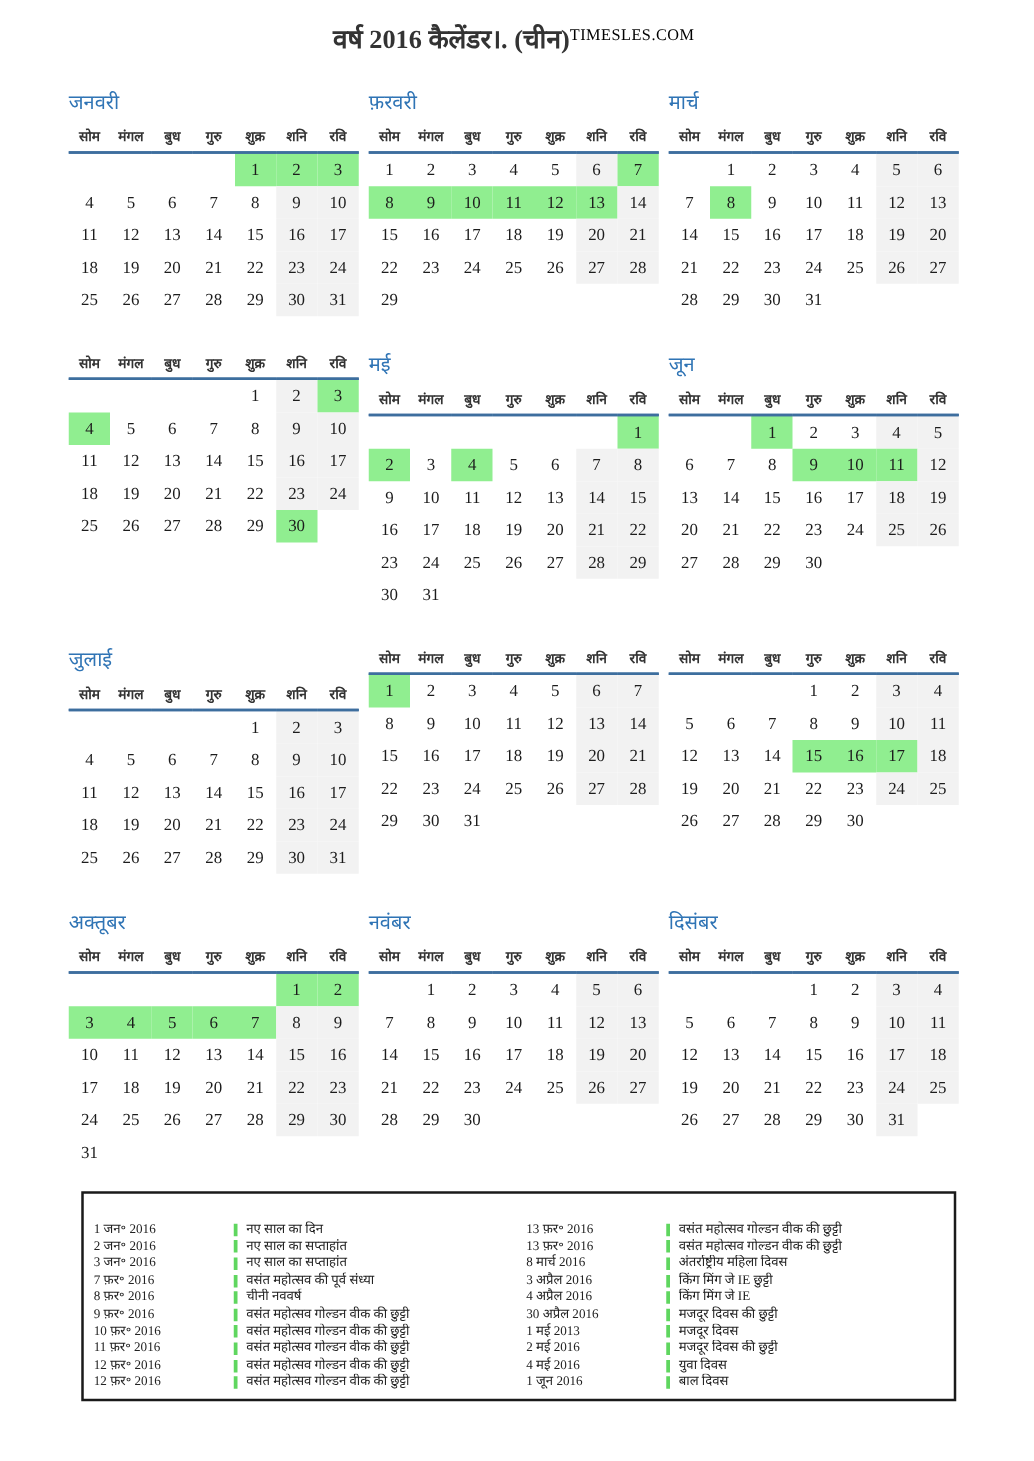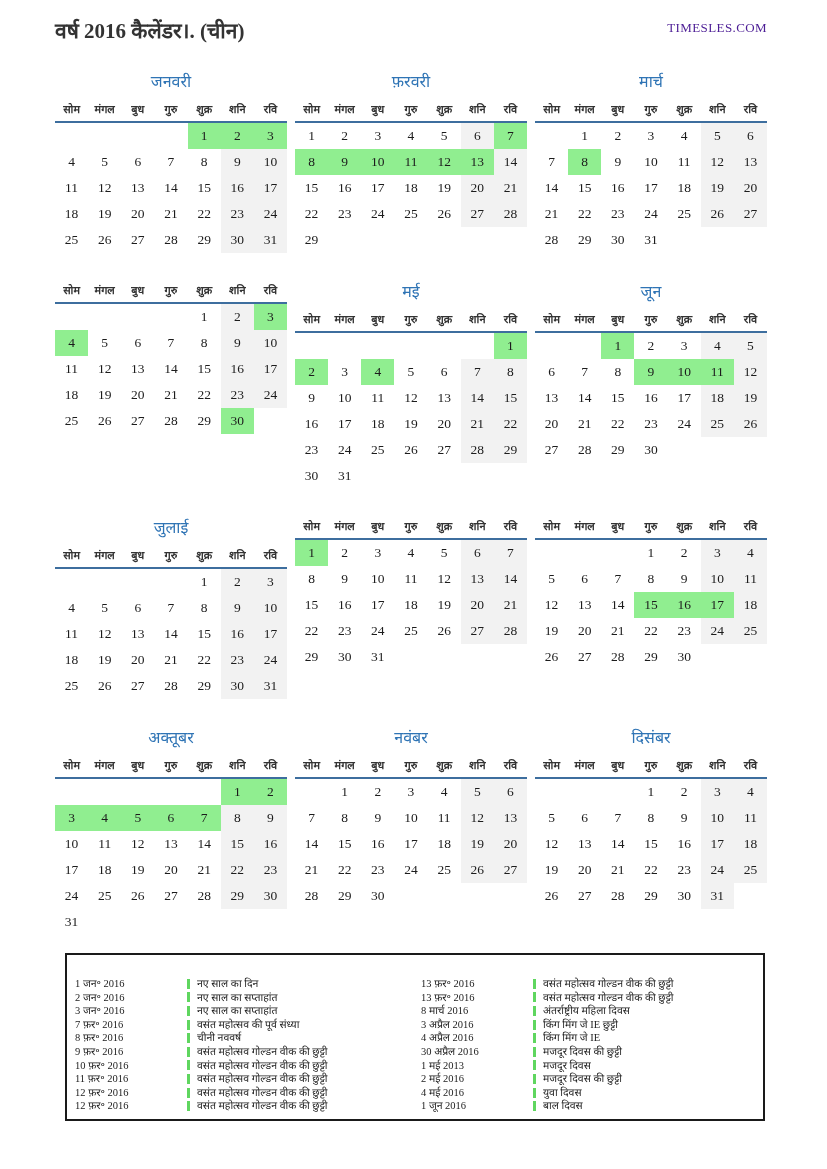--- a/index.html
+++ b/index.html
@@ -1,22 +1,22 @@
 <!DOCTYPE html>
 <html><head>
 <meta charset="utf-8">
 <style>
   html,body{margin:0;padding:0;background:#fff;}
   body{width:827px;height:1169px;font-family:"Liberation Serif","DejaVu Serif","DejaVu Sans",serif;color:#1c1c1c;overflow:hidden;}
   .page{position:relative;padding:16px 60px 0 55px;box-sizing:border-box;}
-  .header{display:flex;justify-content:space-between;align-items:flex-start;margin-bottom:26px;}
+  .header{display:flex;justify-content:center;align-items:flex-start;margin-bottom:26px;}
   .page-title{font-size:21px;font-weight:bold;color:#333;}
-  .site{font-size:13px;color:#4c1d95;letter-spacing:.4px;padding-top:4px;}
+  .site{font-size:13px;color:#000000;letter-spacing:.4px;padding-top:4px;}
   .months{display:grid;grid-template-columns:repeat(3,232px);column-gap:8px;row-gap:27px;align-items:start;}
-  .month-title{text-align:center;color:#2f74b5;font-size:16px;margin-bottom:7px;}
+  .month-title{color:#2f74b5;font-size:16px;margin-bottom:7px;}
   table.cal{border-collapse:collapse;width:100%;table-layout:fixed;}
   .cal th{font-size:11px;font-weight:bold;color:#333;padding:2px 0 5px;border-bottom:2px solid #3d6e9e;font-family:"Liberation Serif","DejaVu Sans",serif;}
   .cal td{height:24px;text-align:center;font-size:13.5px;color:#1c1c1c;}
   .cal td.weekend{background:#f2f2f2;}
   .cal td.holiday{background:#90ee90;}
   .legend{margin:18px 0 0 10px;width:700px;border:2px solid #1a1a1a;padding:22px 8px 6px;display:flex;gap:12px;box-sizing:border-box;background:#fff;}
   .legend-col{flex:1;min-width:0;}
   .legend-row{display:flex;align-items:center;font-size:10.5px;line-height:13.6px;color:#222;}
   .legend-date{width:112px;flex:none;}
   .bar{width:3px;height:10px;background:#5fd65f;margin-right:7px;flex:none;}

